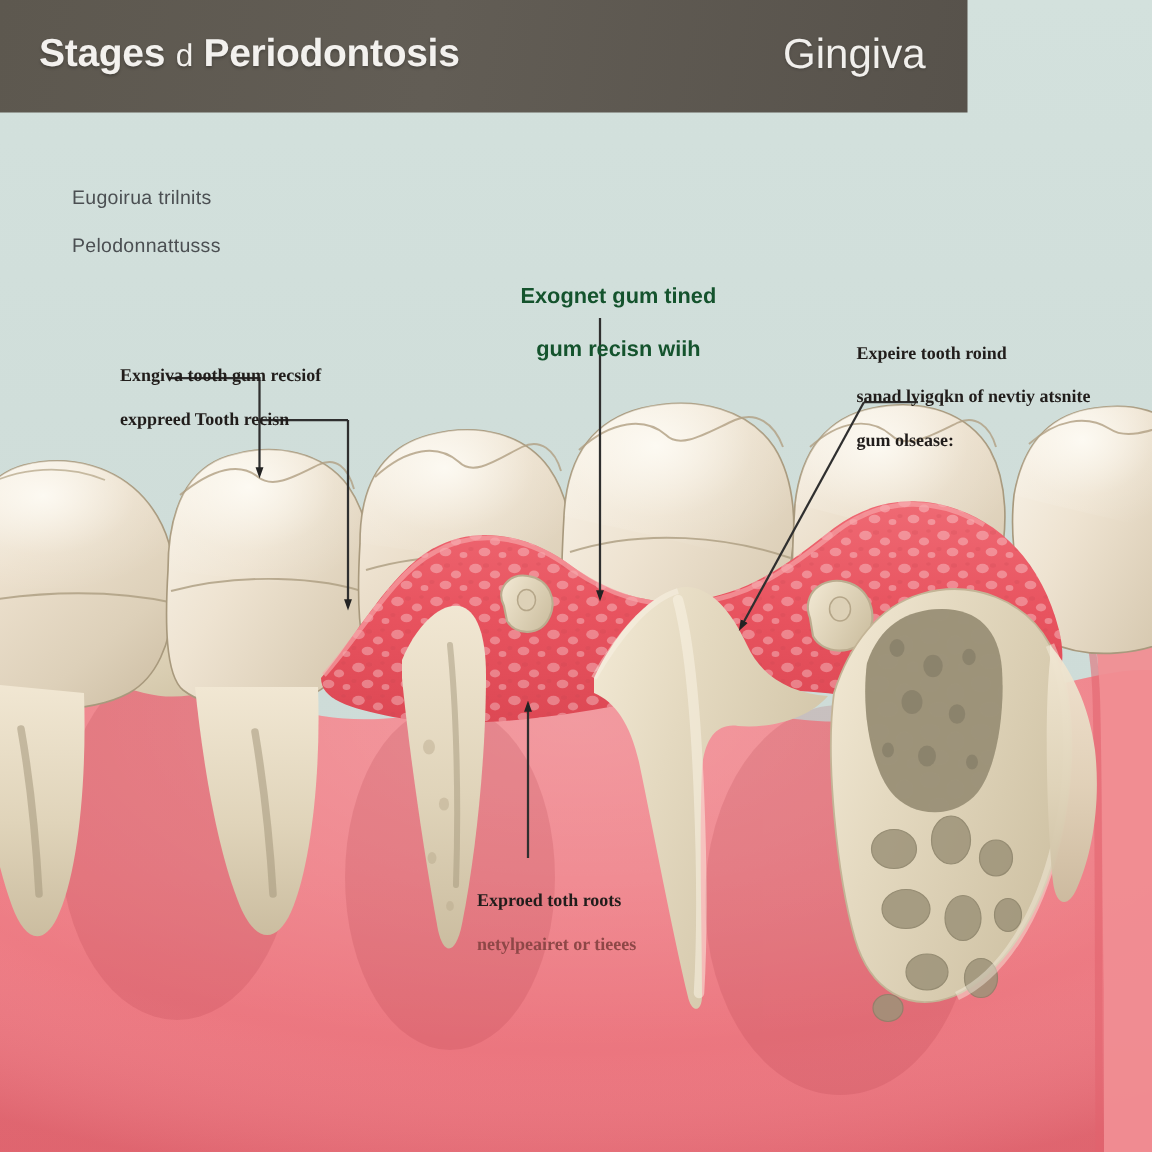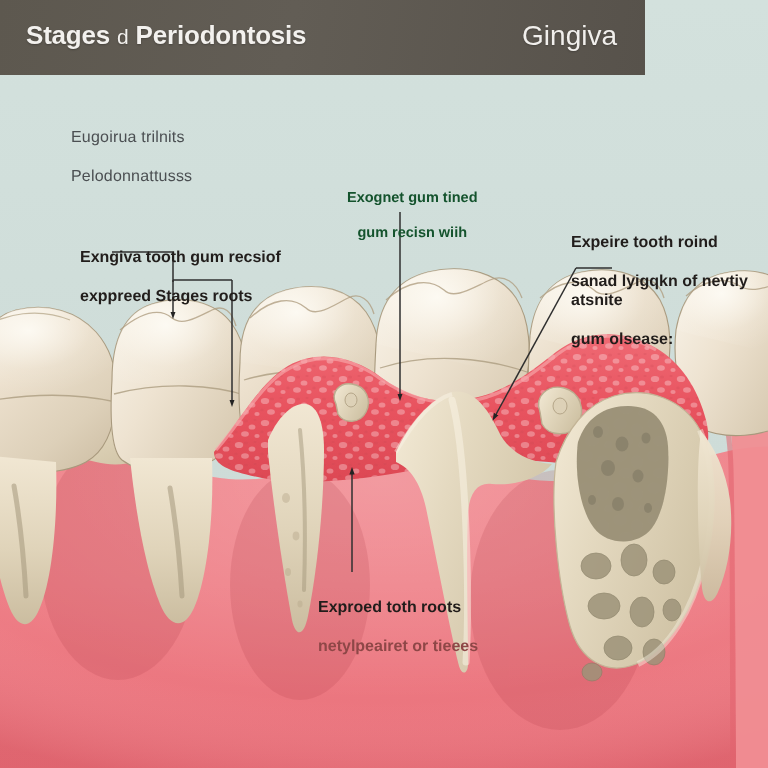--- a/index.html
+++ b/index.html
@@ -64,29 +64,29 @@
   
   .label {
     position: absolute;
     z-index: 30;
     color: #24201e;
     line-height: 1.22;
     white-space: pre-line;
     text-rendering: geometricPrecision;
   }
   .label.tiny {
-    font-size: 16px;
+    font-size: 13px;
     color: #4b4f52;
     letter-spacing: .2px;
-    margin-left: 23px;
   }
   .label.main {
-    font-size: 16px;
+    font-size: 12px;
     font-weight: bold;
     color: #211d1b;
+    font-family: Liberation Serif, serif;
   }
   .label.mid {
     font-size: 14.5px;
     font-weight: bold;
     color: #14532d;
     text-align: center;
   }
   .label.dark-on-gum .sub { color: #8e4747; }
 
   #label-gingiva-note { left: 48px;  top: 108px; }
@@ -458,21 +458,21 @@
     </svg>
   </div>
 
   <div class="label tiny" id="label-gingiva-note">
     <div>Eugoirua trilnits</div>
     <div>Pelodonnattusss</div>
   </div>
 
   <div class="label main" id="label-left">
     <div>Exngiva tooth gum recsiof</div>
-    <div>exppreed Stages roots</div>
+    <div>exppreed Tooth recisn</div>
   </div>
 
   <div class="label mid" id="label-middle">
     <div>Exognet gum tined</div>
     <div>gum recisn wiih</div>
   </div>
 
   <div class="label main" id="label-right">
     <div>Expeire tooth roind</div>
     <div class="sub">sanad lyigqkn of nevtiy atsnite</div>

